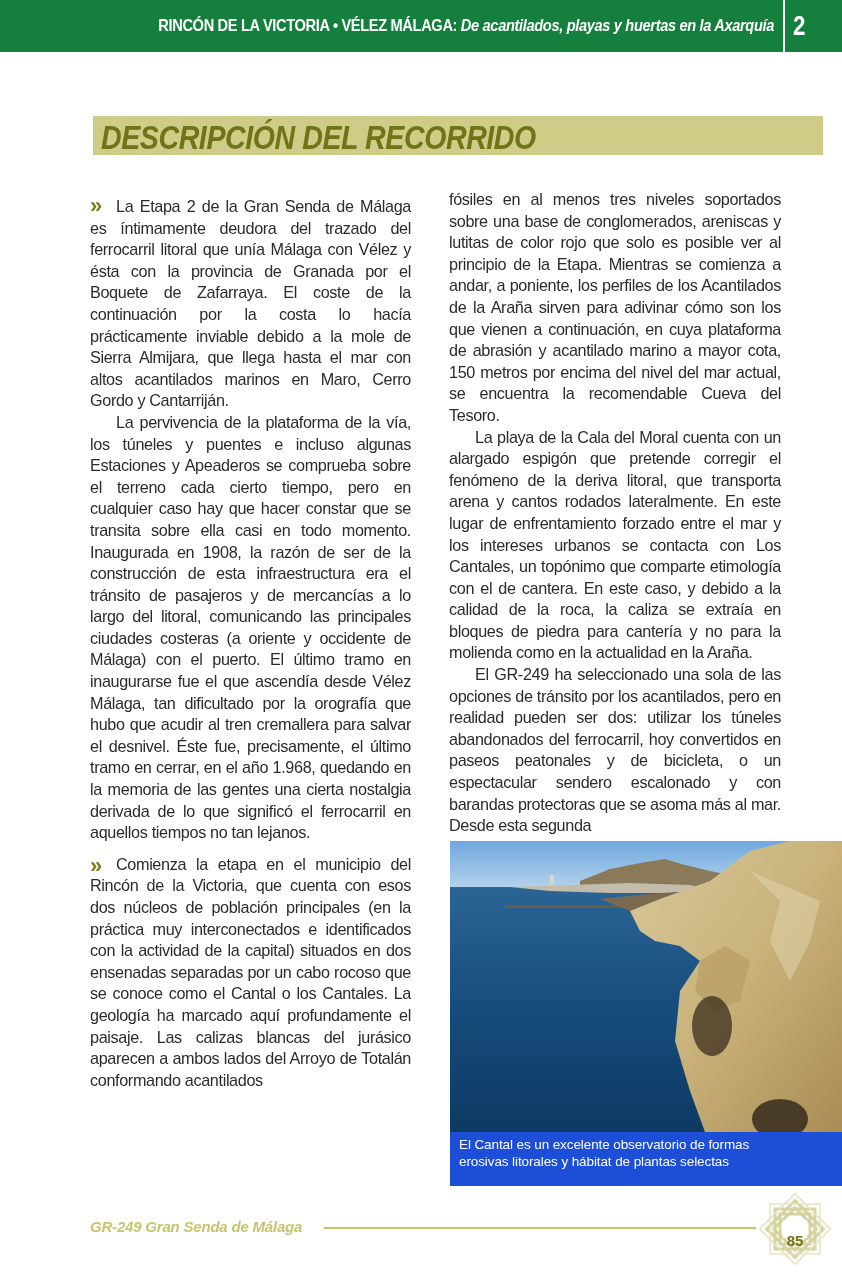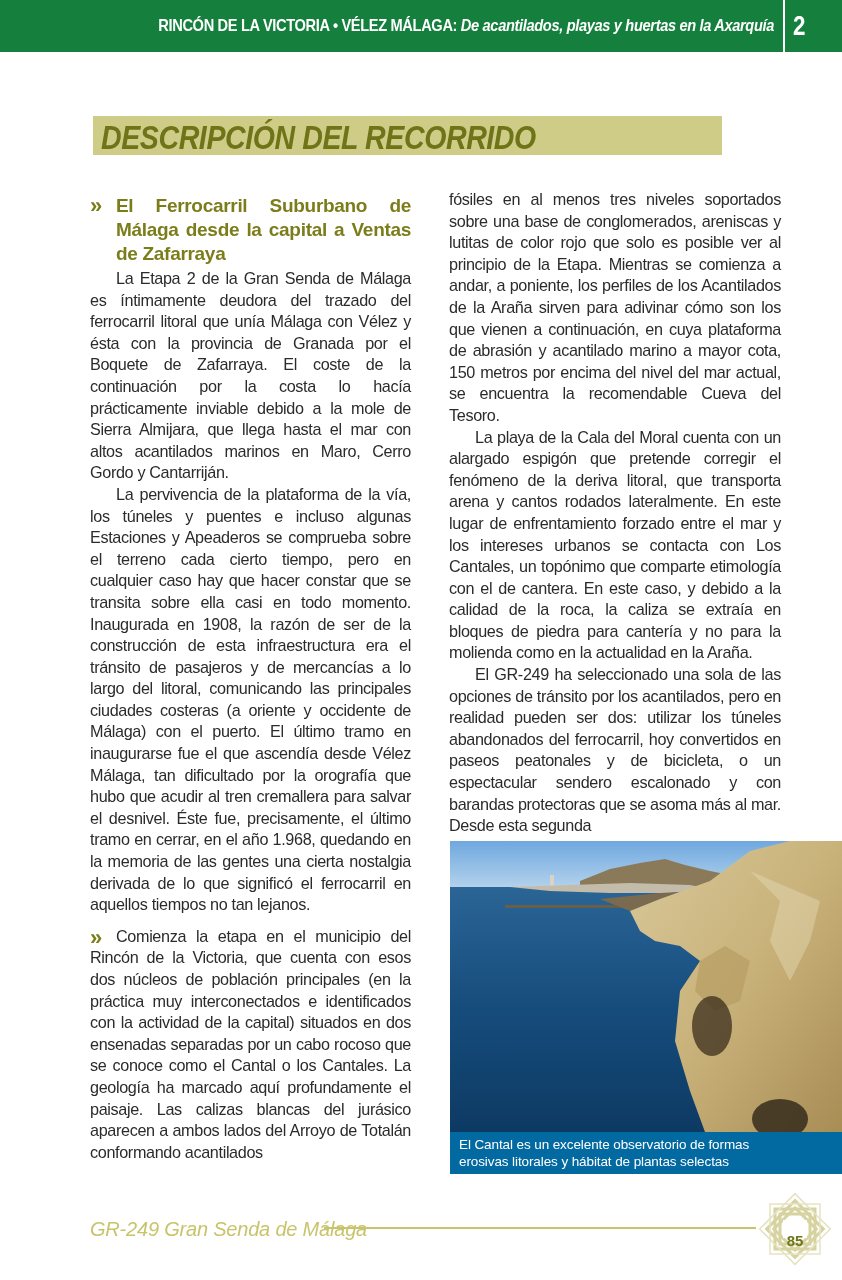--- a/index.html
+++ b/index.html
@@ -19,21 +19,21 @@
     }
     .header-title .sub { font-style: italic; }
     .header-divider {
       position: absolute; left: 783px; top: 0; width: 2px; height: 52px; background: #ffffff;
     }
     .header-chapter {
       position: absolute; left: 793px; top: 10px; font-size: 28px; font-weight: bold;
       color: #ffffff; transform: scaleX(0.8); transform-origin: left center;
     }
     .title-band {
-      position: absolute; left: 93px; top: 116px; width: 629px; height: 39px;
+      position: absolute; left: 93px; top: 116px; width: 730px; height: 39px;
       background: #cfcc87;
     }
     .title-band .title {
       position: absolute; left: 8px; top: 2px; font-size: 34px; font-weight: bold;
       font-style: italic; color: #6e7417; white-space: nowrap; letter-spacing: -0.5px;
       transform: scaleX(0.84); transform-origin: left center;
     }
     .col {
       position: absolute; font-size: 16.2px; line-height: 21.6px; color: #2b2b2b;
       text-align: justify; hyphens: manual;
@@ -50,29 +50,29 @@
     .section-heading .chev {
       position: absolute; left: 0; top: 0; font-size: 22px; color: #7b7d1b; letter-spacing: -6px;
     }
     .section-heading.second { margin-top: 10px; }
     .photo {
       position: absolute; left: 450px; top: 841px; width: 392px; height: 291px; overflow: hidden;
       background: linear-gradient(180deg, #8fbde8 0%, #a9cdea 10%, #1f5d8c 14%, #154a78 50%, #0f3c66 100%);
     }
     .photo svg { position: absolute; left: 0; top: 0; }
     .caption-band {
-      position: absolute; left: 450px; top: 1132px; width: 392px; height: 42px;
-      background: #0369a1;
+      position: absolute; left: 450px; top: 1132px; width: 392px; height: 54px;
+      background: #1d4ed8;
     }
     .caption-band .caption {
       position: absolute; left: 9px; top: 4px; width: 340px; font-size: 13.5px; line-height: 17px;
       color: #ffffff; letter-spacing: -0.1px;
     }
     .footer-label {
-      position: absolute; left: 90px; top: 1218px; font-size: 20px; font-weight: normal;
+      position: absolute; left: 90px; top: 1218px; font-size: 15px; font-weight: bold;
       font-style: italic; color: #c8c46b; white-space: nowrap; letter-spacing: -0.2px;
     }
     .footer-rule {
       position: absolute; left: 324px; top: 1227px; width: 432px; height: 2px; background: #c8c46b;
     }
     .page-badge {
       position: absolute; left: 758px; top: 1192px; width: 74px; height: 74px;
     }
     .page-number {
       position: absolute; left: 780px; top: 1216px; width: 30px; text-align: center;
@@ -91,21 +91,20 @@
   <div class="header-chapter">2</div>
 </div>
 
 <div class="title-band">
   <div class="title">DESCRIPCIÓN DEL RECORRIDO</div>
 </div>
 
 <div class="col col-left">
   <h2 class="section-heading">
     <span class="chev">»</span>
-    <span>El Ferrocarril Suburbano de Málaga desde la capital a Ventas de Zafarraya</span>
   </h2>
   <p>La Etapa 2 de la Gran Senda de Málaga es íntimamente deudora del trazado del ferrocarril litoral que unía Málaga con Vélez y ésta con la provincia de Granada por el Boquete de Zafarraya. El coste de la continuación por la costa lo hacía prácticamente inviable debido a la mole de Sierra Almijara, que llega hasta el mar con altos acantilados marinos en Maro, Cerro Gordo y Cantarriján.</p>
   <p>La pervivencia de la plataforma de la vía, los túneles y puentes e incluso algunas Estaciones y Apeaderos se comprueba sobre el terreno cada cierto tiempo, pero en cualquier caso hay que hacer constar que se transita sobre ella casi en todo momento. Inaugurada en 1908, la razón de ser de la construcción de esta infraestructura era el tránsito de pasajeros y de mercancías a lo largo del litoral, comunicando las principales ciudades costeras (a oriente y occidente de Málaga) con el puerto. El último tramo en inaugurarse fue el que ascendía desde Vélez Málaga, tan dificultado por la orografía que hubo que acudir al tren cremallera para salvar el desnivel. Éste fue, precisamente, el último tramo en cerrar, en el año 1.968, quedando en la memoria de las gentes una cierta nostalgia derivada de lo que significó el ferrocarril en aquellos tiempos no tan lejanos.</p>
   <h2 class="section-heading second">
     <span class="chev">»</span>
   </h2>
   <p>Comienza la etapa en el municipio del Rincón de la Victoria, que cuenta con esos dos núcleos de población principales (en la práctica muy interconectados e identificados con la actividad de la capital) situados en dos ensenadas sepa­radas por un cabo rocoso que se conoce como el Cantal o los Cantales. La geología ha marcado aquí profundamente el paisaje. Las calizas blancas del jurásico aparecen a ambos lados del Arroyo de Totalán conformando acantilados</p>
 </div>
 
 <div class="col col-right">

